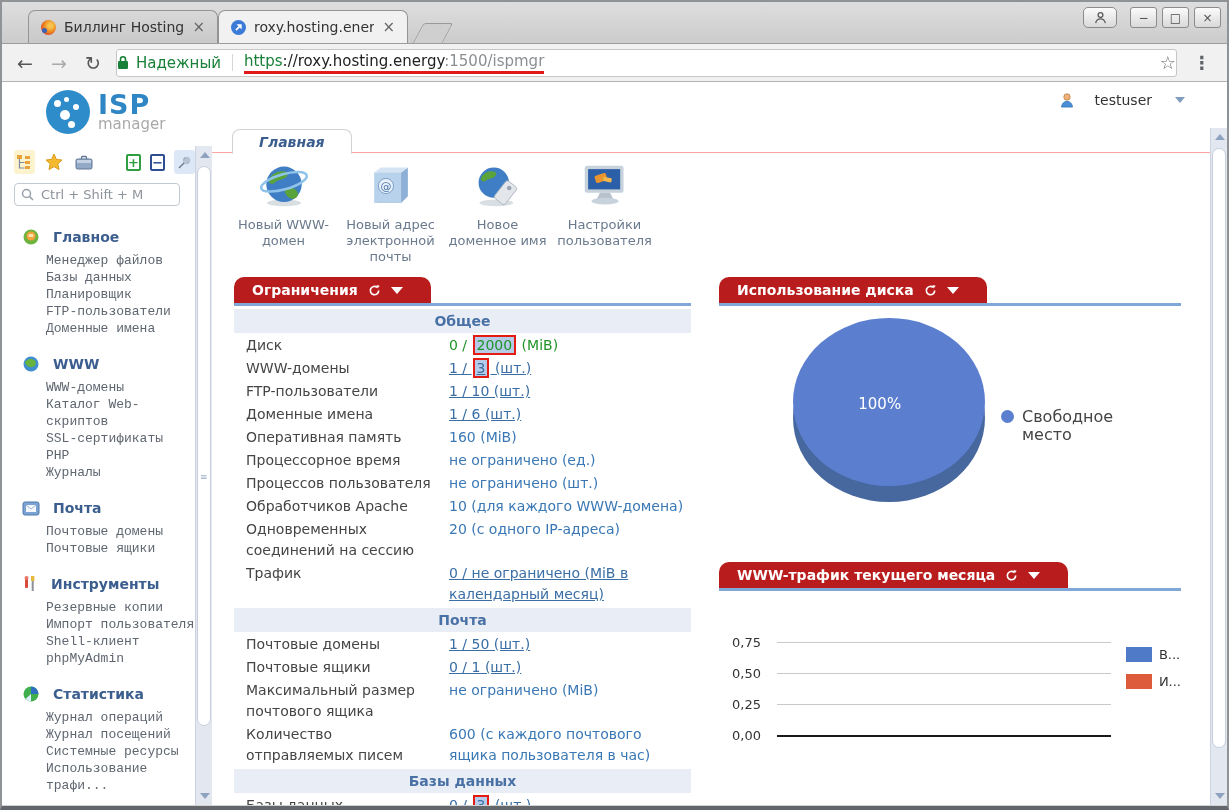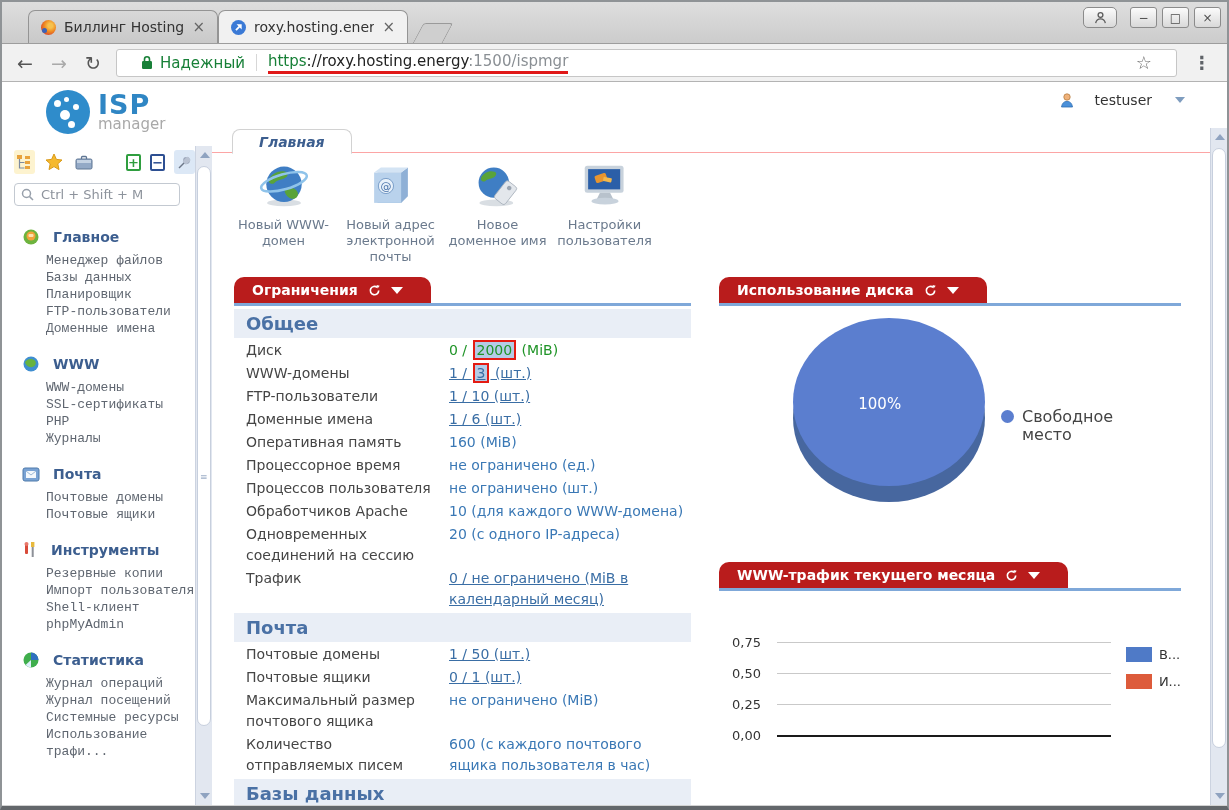--- a/index.html
+++ b/index.html
@@ -30,21 +30,21 @@
     background:linear-gradient(#fbfbfb,#d9d9d9); display:grid; place-items:center;
     font-size:12px; color:#4e4e4e; line-height:1; }
   .win-btn.profile{ width:34px; border-radius:5px; margin-right:8px; }
 
   
   .chrome-toolbar{ height:38px; background:#f1f1f1; border-bottom:1px solid #b3b3b3;
     display:flex; align-items:center; padding:0 12px; gap:12px; }
   .nav-ico{ font-size:19px; color:#555; width:22px; text-align:center; }
   .nav-ico.disabled{ color:#aaa; }
   .addr{ flex:1; height:28px; background:#fff; border:1px solid #c6c6c6; border-radius:3px;
-    display:flex; align-items:center; padding:0 24px; font-size:15px; gap:7px; }
+    display:flex; align-items:center; padding:0 0; font-size:15px; gap:7px; }
   .secure{ color:#188038; }
   .addr .sep{ width:1px; height:17px; background:#d7d7d7; margin:0 4px; }
   .url-u{ border-bottom:3px solid #e01818; padding-bottom:1px; white-space:nowrap; }
   .u-scheme{ color:#188038; } .u-host{ color:#222; } .u-rest{ color:#8a8f94; }
   .star-ico{ margin-left:auto; font-size:18px; color:#6c6c6c; }
   .menu-dots{ font-size:18px; color:#5f6368; font-weight:bold; padding:0 4px; }
 
   
   .page{ position:relative; height:723px; background:#fff; overflow:hidden; }
   .page-header{ position:absolute; top:0; left:0; right:0; height:64px; background:#fff; }
@@ -105,22 +105,22 @@
 
   .widget{ }
   .widget-head{ border-bottom:3px solid #7fa8d9; }
   .widget-tab{ display:inline-flex; align-items:center; gap:10px; background:#b91c1c; color:#fff;
     font-size:14px; font-weight:bold; padding:5px 28px 5px 18px; border-radius:10px 10px 0 0; cursor:pointer; }
   .widget-tab .wcaret{ width:0; height:0; border-left:6px solid transparent;
     border-right:6px solid transparent; border-top:7px solid #fff; }
 
   
   .limits{ width:457px; }
-  .sec-h{ background:#e9eef6; color:#4a71a5; font-size:18px; font-weight:bold;
-    padding:4px 12px; margin-top:3px; }
+  .sec-h{ background:#e9eef6; color:#4a71a5; font-size:14px; font-weight:bold;
+    padding:4px 12px; margin-top:3px;text-align:center; }
   .lrow{ display:flex; padding:0 0 0 12px; font-size:14px; line-height:21px; margin-top:2px; }
   .lrow .lab{ flex:0 0 203px; color:#454545; padding-right:8px; }
   .lrow .val{ flex:1; }
   .v-link{ color:#3a6ea5; text-decoration:underline; cursor:pointer; }
   .v-plain{ color:#3a78b5; }
   .v-green{ color:#1f9427; }
   .mark{ background:#b5cbe7; border:2px solid #e41b13; padding:0 2px; margin:0 1px; text-decoration:none; }
 
   
   .charts{ width:462px; }
@@ -286,20 +286,21 @@
         <div class="m-section">
           <div class="m-head">
             <svg width="18" height="18" viewBox="0 0 18 18">
                 <circle cx="9" cy="9" r="7.5" fill="#3f8ed0"></circle>
                 <path d="M3 7c2-2.5 5-3.5 8-2.5 2.5.8 3.5 3 2.5 5-1.2 2.4-4 3.3-6.5 2.3C4.5 10.8 3.5 9 3 7z" fill="#67b33e"></path>
               </svg>
             <span>WWW</span>
           </div>
           <div class="m-items">
               <div>WWW-домены</div>
+              <div>Каталог Web-скриптов</div>
               <div>SSL-сертификаты</div>
               <div>PHP</div>
               <div>Журналы</div>
             </div>
         </div>
         <div class="m-section">
           <div class="m-head">
             <svg width="18" height="15" viewBox="0 0 18 15">
                 <rect x="1" y="1" width="16" height="13" rx="2" fill="#7aa3d4" stroke="#4f7bab"></rect>
                 <rect x="4" y="4" width="10" height="7" fill="#f4f8fc"></rect>

